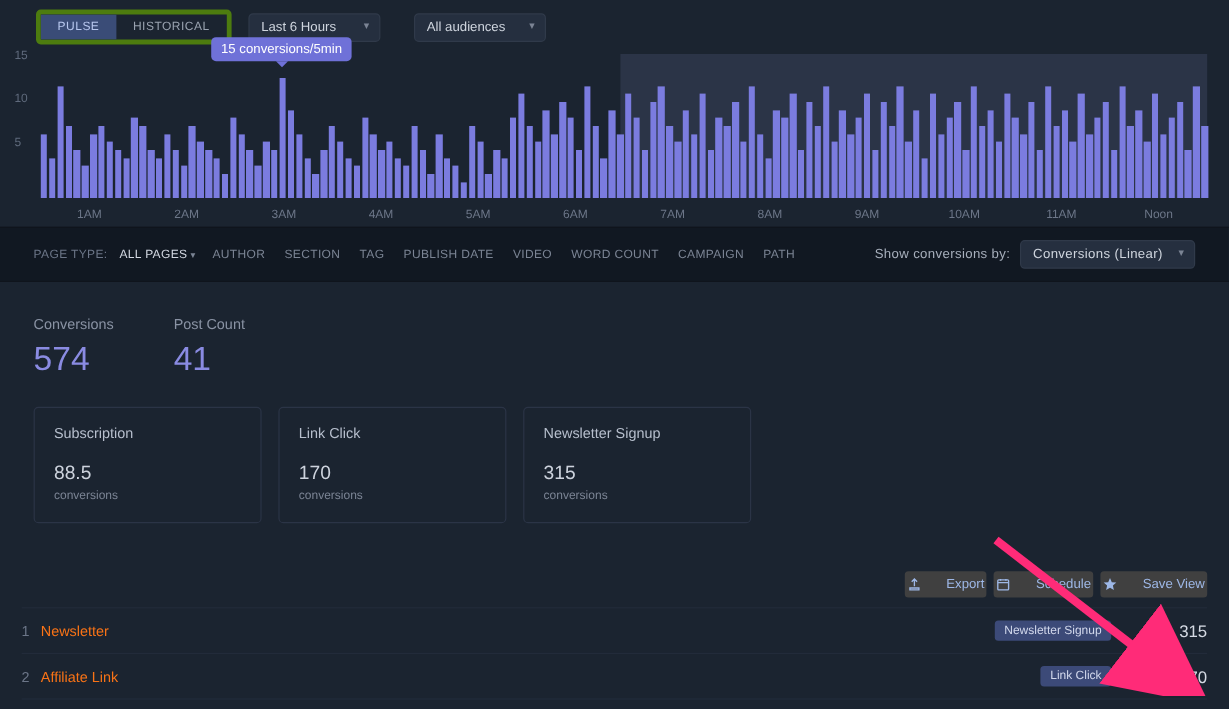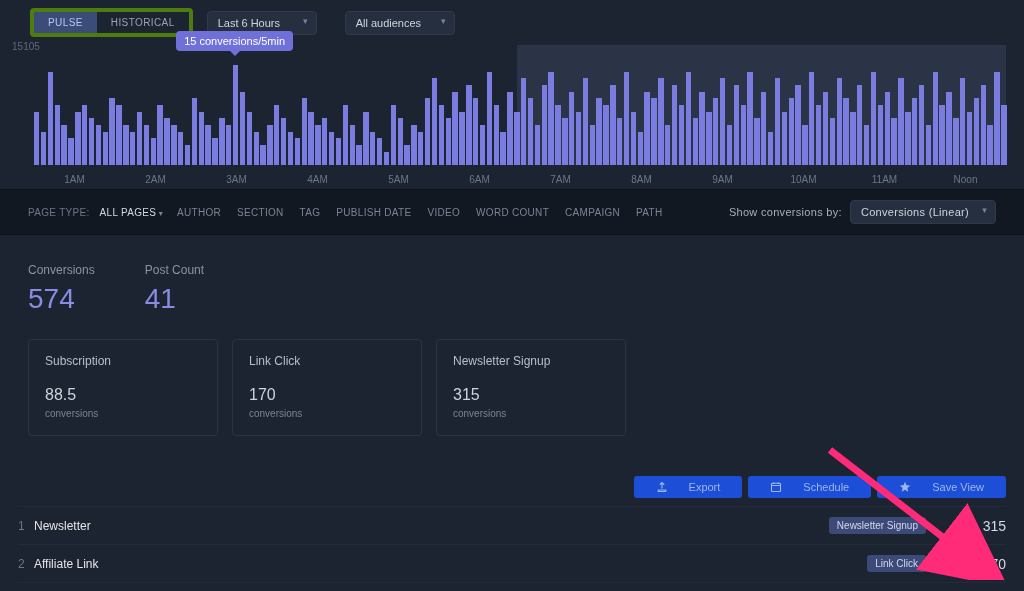--- a/index.html
+++ b/index.html
@@ -62,21 +62,21 @@
     height: 140px;
     margin: 0 18px 0 28px;
   }
   .chart-highlight {
     position: absolute;
     top: 0;
     bottom: 20px;
     background: #2b3447;
     z-index: 0;
   }
-  .y-ticks { position: absolute; left: -16px; top: 0; bottom: 20px; display:flex; flex-direction:row; justify-content:space-between; font-size:10px; color:#5f6a7c;}
+  .y-ticks { position: absolute; left: -16px; top: 0; bottom: 20px; display:flex; flex-direction:column; justify-content:space-between; font-size:10px; color:#5f6a7c;}
   .y-ticks span { transform: translateY(-4px);}
   .bars-wrap {
     position: absolute;
     left: 6px; right: 0; top: 0; bottom: 20px;
     display: flex;
     align-items: flex-end;
     gap: 1.5px;
     z-index: 1;
   }
   .bar {
@@ -159,43 +159,43 @@
   .card .cu { font-size:10px; color:#7b8494;}
 
   
   .actions {
     display:flex;
     justify-content:flex-end;
     gap:6px;
     padding: 20px 18px 8px;
   }
   .actions .btn {
-    background:#1d4ed8;
+    background:#404040;
     color:#9db7e6;
     border-radius:3px;
-    padding:5px 22px;
+    padding:5px 2px;
     font-size:11px;
     display:flex;
     align-items:center;
     gap:21px;
     cursor:pointer;
   }
   .actions .ico { width:12px; height:12px; display:inline-block;}
 
   
   .rows { padding: 0 18px; }
   .row {
     display:flex;
     align-items:center;
     border-top:1px solid #222b3a;
     padding: 10px 0;
     font-size:12px;
   }
   .row .idx { width:16px; color:#6c7688;}
-  .row .name { flex:1; color:#e5e5e5;}
+  .row .name { flex:1; color:#f97316;}
   .row .tag {
     background:#3c4a78;
     color:#d2d8ec;
     font-size:10px;
     padding:3px 8px;
     border-radius:3px;
     margin-right:auto;
     margin-left:545px;
   }
   .row .val { width:80px; text-align:right; color:#d6dbe4; font-size:14px;}

